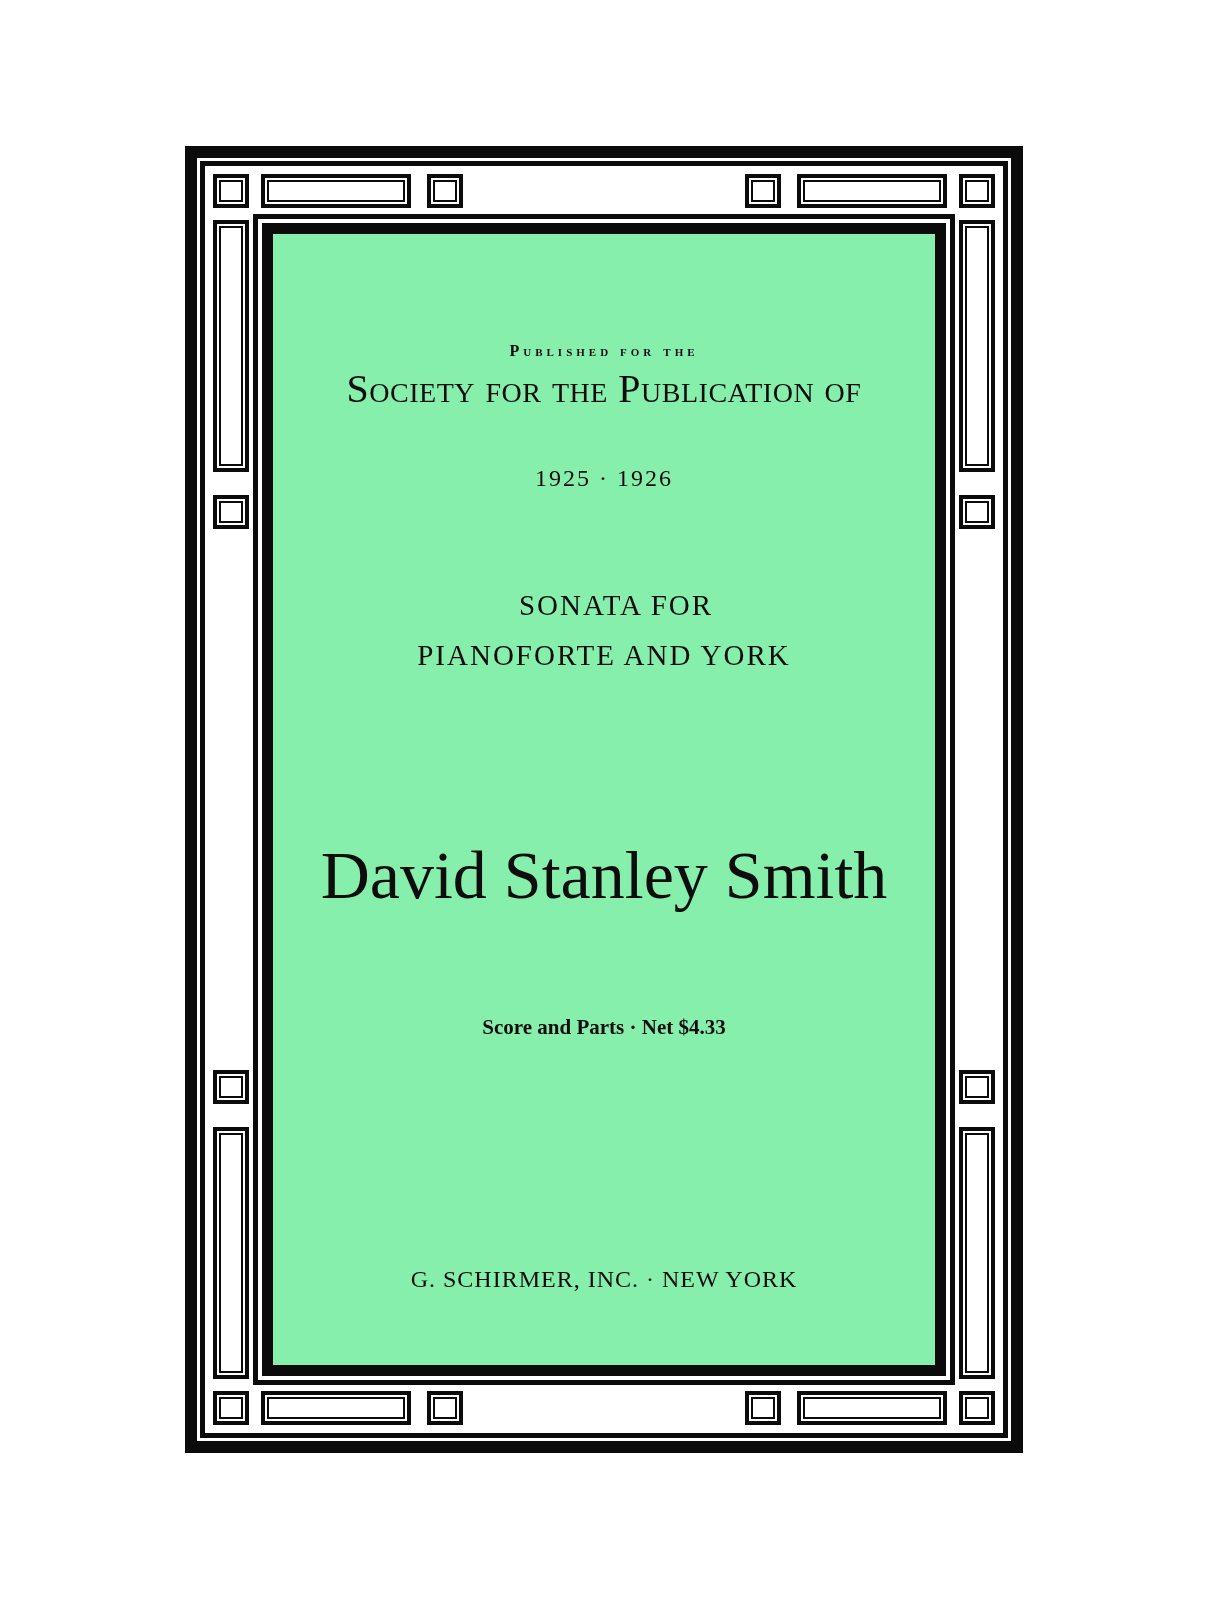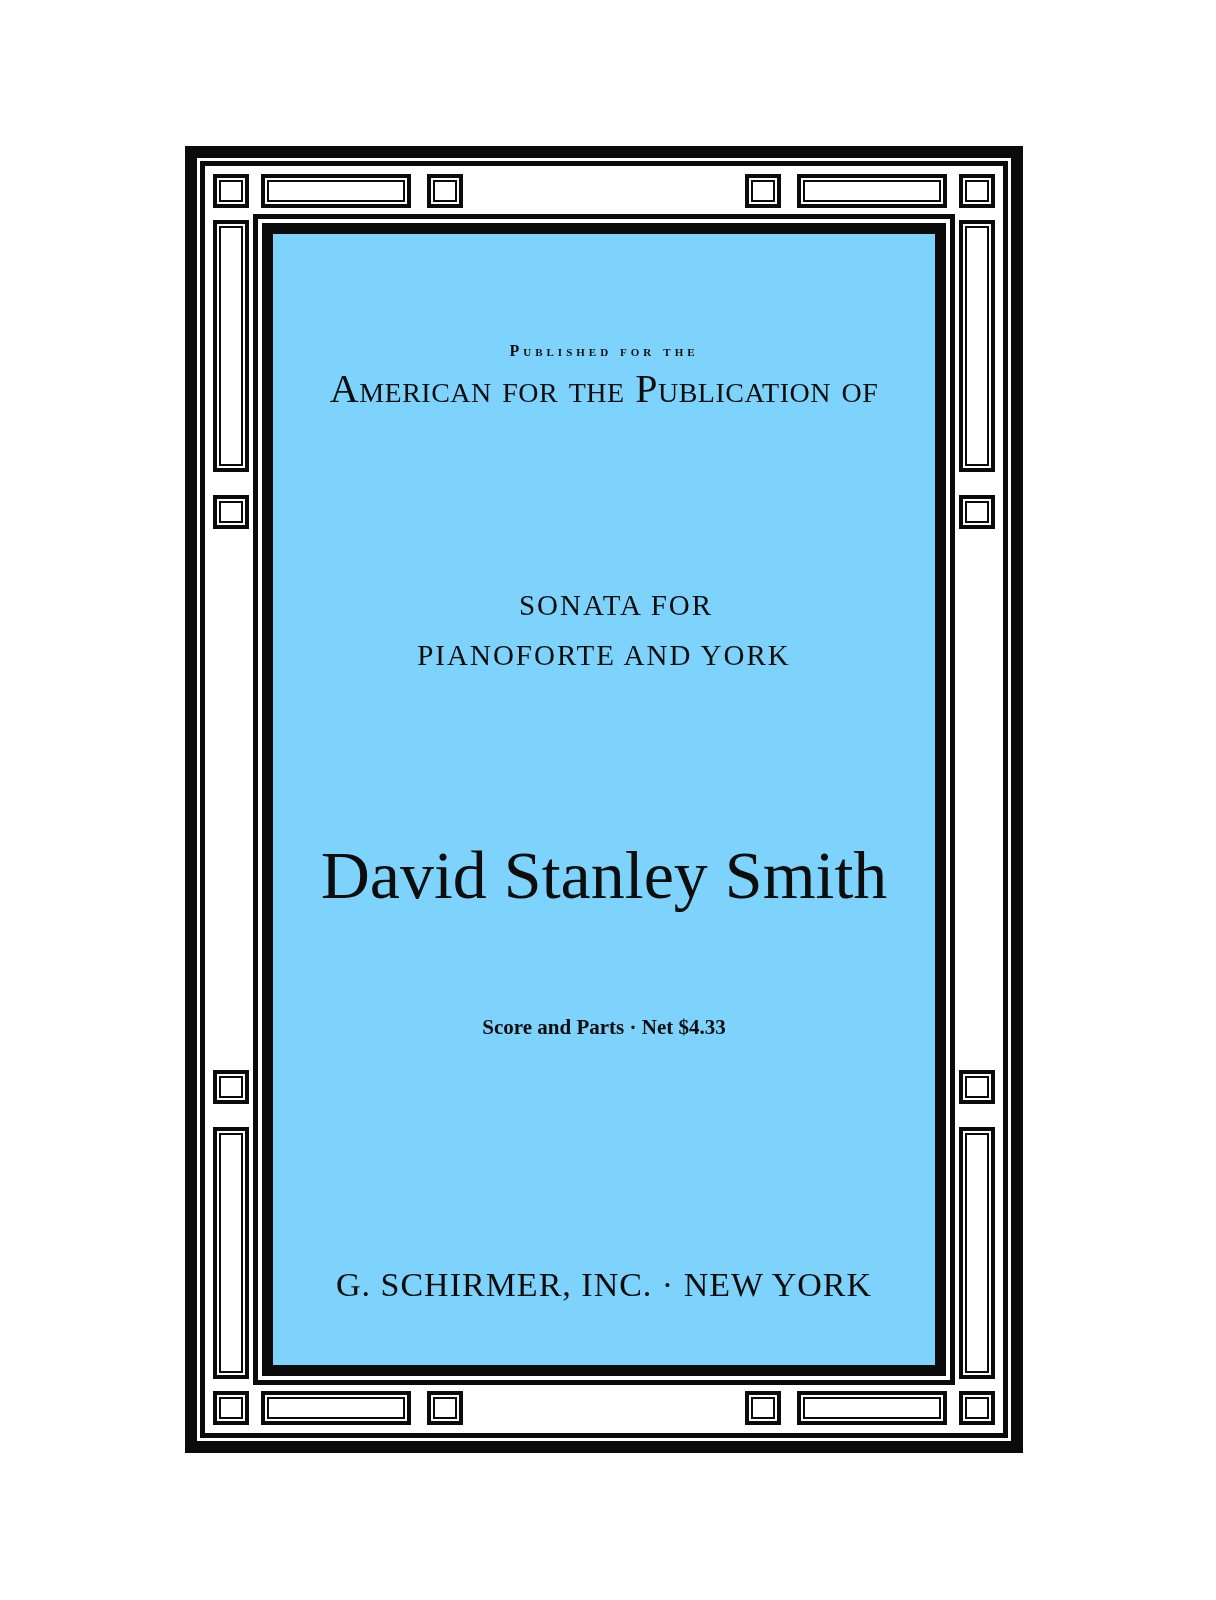--- a/index.html
+++ b/index.html
@@ -30,21 +30,21 @@
   .inner-thin {
     position: absolute; inset: 48px;
     border: 5px solid #0b0b0b;
   }
   .inner-thick {
     position: absolute; inset: 4px;
     border: 11px solid #0b0b0b;
   }
   .content {
     position: absolute; inset: 0;
-    background: #7dd3fc;
+    background: #86efac;
   }
   
   .orn {
     position: absolute;
     box-sizing: border-box;
     border: 4px solid #0b0b0b;
     background: #ffffff;
   }
   .orn::before {
     content: "";
@@ -101,21 +101,21 @@
     font-size: 68px;
     letter-spacing: 0px;
   }
   .price {
     top: 782px;
     font-size: 21px;
     font-weight: 600;
   }
   .imprint {
     top: 1032px;
-    font-size: 34px;
+    font-size: 24px;
     letter-spacing: 1px;
     text-align: center;
   }
 </style>
 </head>
 <body>
 
 <div class="frame">
   <div class="thin-outer">
     <div class="band">
@@ -144,23 +144,24 @@
       <div class="orn vsq" style="right:8px; top:329px;"></div>
       <div class="orn vsq" style="right:8px; bottom:329px;"></div>
       <div class="orn vrect" style="right:8px; bottom:54px;"></div>
 
       <div class="inner-thin">
         <div class="inner-thick">
           <div class="content">
 
             <div class="line published">PUBLISHED FOR THE</div>
 
-            <div class="line society society-1">American for the Publication of</div>
+            <div class="line society society-1">Society for the Publication of</div>
 
 
+            <div class="line years">1925 · 1926</div>
 
             <div class="line work-title work-1">SONATA FOR</div>
 
             <div class="line work-title work-2">PIANOFORTE AND YORK</div>
 
 
             <div class="line composer">David Stanley Smith</div>
 
             <div class="line price">Score and Parts · Net $4.33</div>
 

